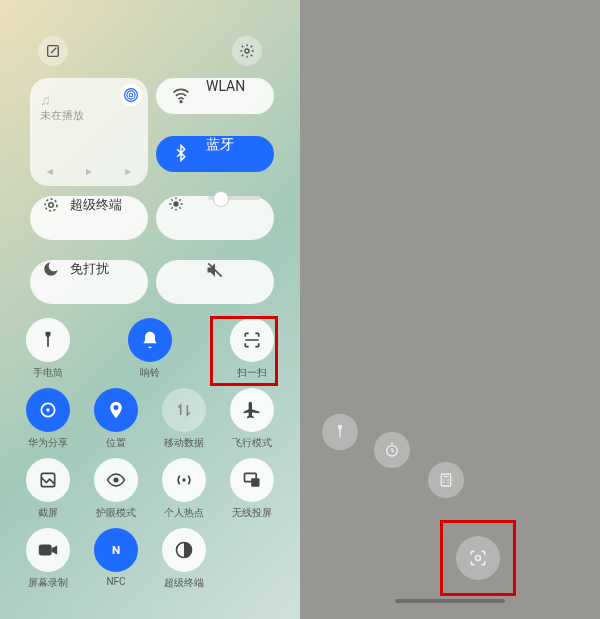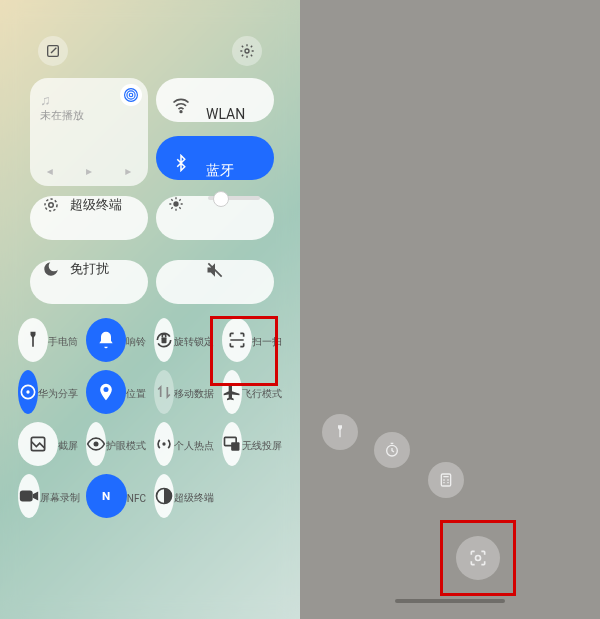--- a/index.html
+++ b/index.html
@@ -16,37 +16,37 @@
   .top-gear{right:38px;}
 
   
   .media-card{position:absolute;left:30px;top:78px;width:118px;height:108px;background:rgba(255,255,255,0.7);border-radius:18px;padding:8px 10px;box-sizing:border-box;}
   .media-card .badge{position:absolute;top:6px;right:6px;width:22px;height:22px;border-radius:50%;background:#fff;display:flex;align-items:center;justify-content:center;color:#1f6bff;}
   .media-card .note{color:#bdbdbd;font-size:14px;margin-top:6px;}
   .media-card .label{color:#9c9c9c;font-size:11px;margin-top:0;}
   .media-ctrl{position:absolute;bottom:8px;left:0;right:0;display:flex;justify-content:space-around;color:#bdbdbd;font-size:12px;}
 
   
-  .pill{position:absolute;left:156px;width:118px;height:44px;border-radius:25px;display:flex;align-items:flex-end;color:#333;font-size:14px;}
+  .pill{position:absolute;left:156px;width:118px;height:36px;border-radius:25px;display:flex;align-items:flex-start;color:#333;font-size:14px;}
   .pill.white{background:rgba(255,255,255,0.85);}
   .pill.blue{background:#1f6bff;color:#fff;}
   .pill .pi{width:34px;height:34px;border-radius:50%;display:flex;align-items:center;justify-content:center;margin-left:8px;margin-right:8px;}
   .pill.white .pi{background:transparent;color:#555;}
   .pill.blue .pi{background:transparent;color:#fff;}
 
   .pill2{position:absolute;width:118px;height:44px;border-radius:22px;background:rgba(255,255,255,0.85);display:flex;align-items:flex-start;font-size:13px;color:#333;}
   .pill2 .pi{margin-left:12px;margin-right:10px;color:#555;display:flex;align-items:center;}
   .brightness{left:156px;top:196px;justify-content:center;}
   .brightness .track{flex:1;height:4px;background:#ddd;border-radius:2px;margin:0 14px;position:relative;}
   .brightness .thumb{position:absolute;left:10%;top:-5px;width:14px;height:14px;border-radius:50%;background:#fff;border:1px solid #ccc;}
 
   
   .grid{position:absolute;left:18px;top:318px;width:264px;}
   .row{display:flex;justify-content:space-between;margin-bottom:8px;}
-  .cell{width:60px;display:flex;flex-direction:row;align-items:center;}
+  .cell{width:60px;display:flex;flex-direction:column;align-items:center;}
   .circ{width:44px;height:44px;border-radius:50%;display:flex;align-items:center;justify-content:center;font-size:18px;}
   .c-w{background:rgba(255,255,255,0.88);color:#444;}
   .c-b{background:#1f6bff;color:#fff;}
   .c-t{background:rgba(255,255,255,0.35);color:#777;}
   .cap{font-size:10px;color:#555;margin-top:4px;text-align:center;white-space:nowrap;}
 
   .redbox{position:absolute;border:3px solid #d40000;box-sizing:border-box;}
 
   
   .float{position:absolute;border-radius:50%;background:rgba(255,255,255,0.3);display:flex;align-items:center;justify-content:center;color:#eee;}
@@ -164,30 +164,20 @@
             <div class="circ c-b">
               <svg width="20" height="20" viewBox="0 0 24 24" fill="#fff">
                 <path d="M12 2a6 6 0 00-6 6v5l-2 3h16l-2-3V8a6 6 0 00-6-6zM10 20a2 2 0 004 0"></path>
               </svg>
             </div>
             <div class="cap">响铃</div>
           </div>
           <div class="cell">
             <div class="circ c-w">
               <svg width="20" height="20" viewBox="0 0 24 24" stroke="#444" stroke-width="2" fill="none">
-                <path d="M4 12a8 8 0 018-8 8 8 0 017 4M20 12a8 8 0 01-8 8 8 8 0 01-7-4"></path>
-                <rect x="9" y="9" width="6" height="7" rx="1" fill="#444" stroke="none"></rect>
-                <path d="M10 9V7a2 2 0 014 0v2" stroke="#444" fill="none"></path>
-              </svg>
-            </div>
-            <div class="cap">旋转锁定</div>
-          </div>
-          <div class="cell">
-            <div class="circ c-w">
-              <svg width="20" height="20" viewBox="0 0 24 24" stroke="#444" stroke-width="2" fill="none">
                 <path d="M4 8V5a1 1 0 011-1h3M20 8V5a1 1 0 00-1-1h-3M4 16v3a1 1 0 001 1h3M20 16v3a1 1 0 01-1 1h-3M4 12h16"></path>
               </svg>
             </div>
             <div class="cap">扫一扫</div>
           </div>
         </div>
         <div class="row">
           <div class="cell">
             <div class="circ c-b">
               <svg width="20" height="20" viewBox="0 0 24 24" stroke="#fff" stroke-width="2" fill="none">

